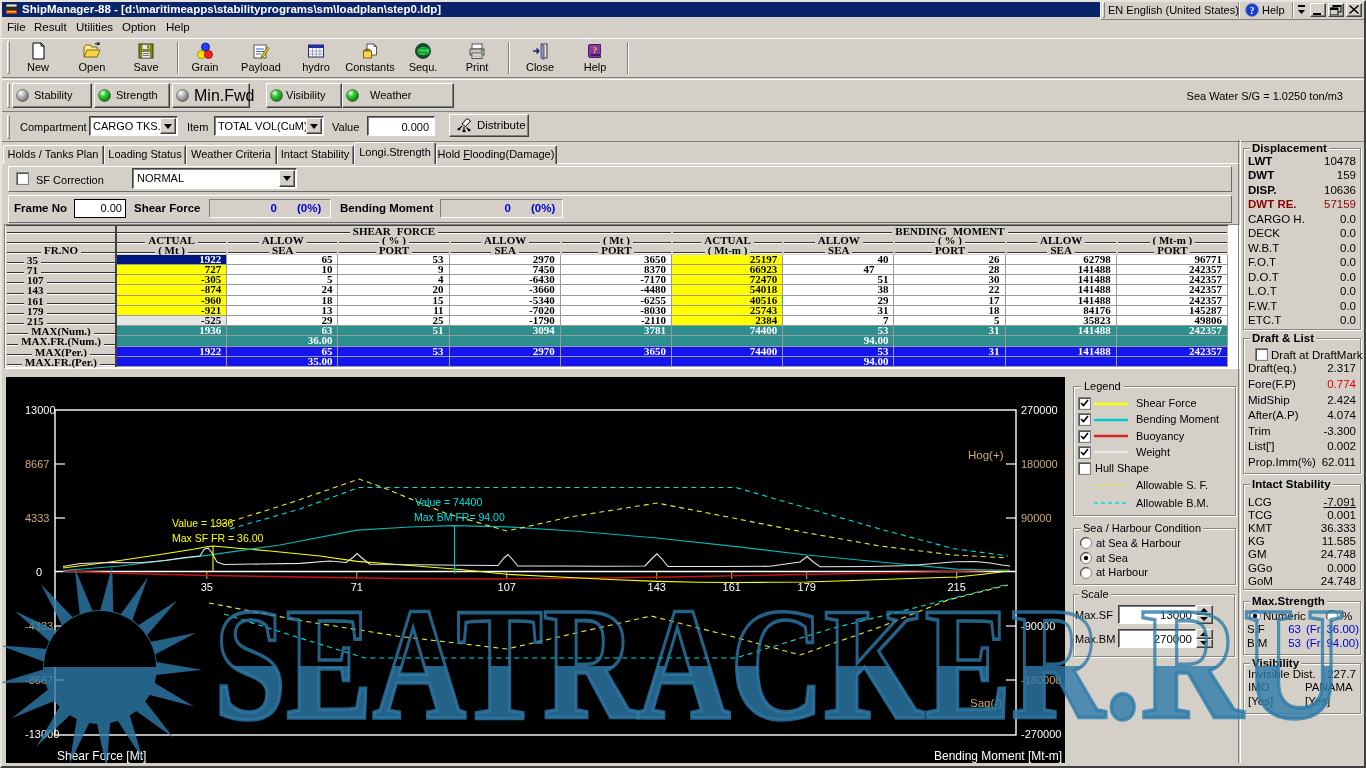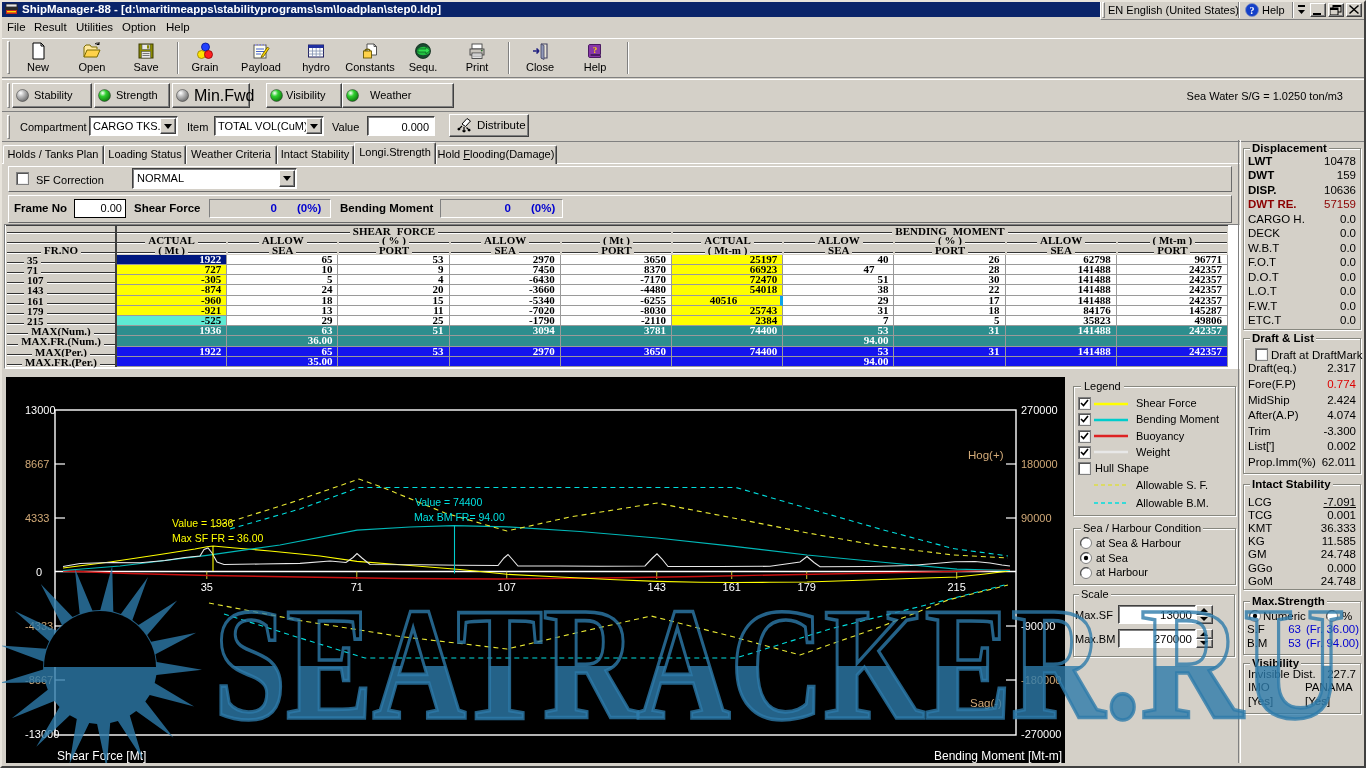--- a/index.html
+++ b/index.html
@@ -417,21 +417,21 @@
 <div class="a" style="left:1116.8000000000002px;top:285.44px;width:111.2px;height:10.18px;background:#fff;color:#000;border-right:1px solid #9a9a9a;border-bottom:1px solid #9a9a9a;font-family:'Liberation Serif';font-weight:bold;font-size:11px;line-height:9.18px;text-align:right;padding-right:5px;">242357</div>
 <div class="a" style="left:6px;top:295.62px;width:110px;height:10.18px;background:#d4d0c8;display:flex;align-items:flex-end;justify-content:flex-start;padding-left:18px;font-family:'Liberation Serif';font-weight:bold;font-size:11px;line-height:9.18px;white-space:nowrap;">
     <div style="position:absolute;left:1px;right:1px;top:7.18px;height:1px;background:#333;box-shadow:0 1px 0 #fff;"></div>
     <span style="position:relative;background:#d4d0c8;padding:0 3px;">161</span>
   </div>
 <div class="a" style="left:116.0px;top:295.62px;width:111.2px;height:10.18px;background:#ffff00;color:#000;border-right:1px solid #9a9a9a;border-bottom:1px solid #9a9a9a;font-family:'Liberation Serif';font-weight:bold;font-size:11px;line-height:9.18px;text-align:right;padding-right:5px;">-960</div>
 <div class="a" style="left:227.2px;top:295.62px;width:111.2px;height:10.18px;background:#fff;color:#000;border-right:1px solid #9a9a9a;border-bottom:1px solid #9a9a9a;font-family:'Liberation Serif';font-weight:bold;font-size:11px;line-height:9.18px;text-align:right;padding-right:5px;">18</div>
 <div class="a" style="left:338.4px;top:295.62px;width:111.2px;height:10.18px;background:#fff;color:#000;border-right:1px solid #9a9a9a;border-bottom:1px solid #9a9a9a;font-family:'Liberation Serif';font-weight:bold;font-size:11px;line-height:9.18px;text-align:right;padding-right:5px;">15</div>
 <div class="a" style="left:449.6px;top:295.62px;width:111.2px;height:10.18px;background:#fff;color:#000;border-right:1px solid #9a9a9a;border-bottom:1px solid #9a9a9a;font-family:'Liberation Serif';font-weight:bold;font-size:11px;line-height:9.18px;text-align:right;padding-right:5px;">-5340</div>
 <div class="a" style="left:560.8px;top:295.62px;width:111.2px;height:10.18px;background:#fff;color:#000;border-right:1px solid #9a9a9a;border-bottom:1px solid #9a9a9a;font-family:'Liberation Serif';font-weight:bold;font-size:11px;line-height:9.18px;text-align:right;padding-right:5px;">-6255</div>
-<div class="a" style="left:672.0px;top:295.62px;width:111.2px;height:10.18px;background:#ffff00;color:#000;border-right:3px solid #0ea5e9;border-bottom:1px solid #9a9a9a;font-family:'Liberation Serif';font-weight:bold;font-size:11px;line-height:9.18px;text-align:center;padding-right:5px;">40516</div>
+<div class="a" style="left:672.0px;top:295.62px;width:111.2px;height:10.18px;background:#ffff00;color:#000;border-right:1px solid #0ea5e9;border-bottom:1px solid #9a9a9a;font-family:'Liberation Serif';font-weight:bold;font-size:11px;line-height:9.18px;text-align:right;padding-right:5px;">40516</div>
 <div class="a" style="left:783.2px;top:295.62px;width:111.2px;height:10.18px;background:#fff;color:#000;border-right:1px solid #9a9a9a;border-bottom:1px solid #9a9a9a;font-family:'Liberation Serif';font-weight:bold;font-size:11px;line-height:9.18px;text-align:right;padding-right:5px;">29</div>
 <div class="a" style="left:894.4px;top:295.62px;width:111.2px;height:10.18px;background:#fff;color:#000;border-right:1px solid #9a9a9a;border-bottom:1px solid #9a9a9a;font-family:'Liberation Serif';font-weight:bold;font-size:11px;line-height:9.18px;text-align:right;padding-right:5px;">17</div>
 <div class="a" style="left:1005.6px;top:295.62px;width:111.2px;height:10.18px;background:#fff;color:#000;border-right:1px solid #9a9a9a;border-bottom:1px solid #9a9a9a;font-family:'Liberation Serif';font-weight:bold;font-size:11px;line-height:9.18px;text-align:right;padding-right:5px;">141488</div>
 <div class="a" style="left:1116.8000000000002px;top:295.62px;width:111.2px;height:10.18px;background:#fff;color:#000;border-right:1px solid #9a9a9a;border-bottom:1px solid #9a9a9a;font-family:'Liberation Serif';font-weight:bold;font-size:11px;line-height:9.18px;text-align:right;padding-right:5px;">242357</div>
 <div class="a" style="left:6px;top:305.8px;width:110px;height:10.18px;background:#d4d0c8;display:flex;align-items:flex-end;justify-content:flex-start;padding-left:18px;font-family:'Liberation Serif';font-weight:bold;font-size:11px;line-height:9.18px;white-space:nowrap;">
     <div style="position:absolute;left:1px;right:1px;top:7.18px;height:1px;background:#333;box-shadow:0 1px 0 #fff;"></div>
     <span style="position:relative;background:#d4d0c8;padding:0 3px;">179</span>
   </div>
 <div class="a" style="left:116.0px;top:305.8px;width:111.2px;height:10.18px;background:#ffff00;color:#000;border-right:1px solid #9a9a9a;border-bottom:1px solid #9a9a9a;font-family:'Liberation Serif';font-weight:bold;font-size:11px;line-height:9.18px;text-align:right;padding-right:5px;">-921</div>
 <div class="a" style="left:227.2px;top:305.8px;width:111.2px;height:10.18px;background:#fff;color:#000;border-right:1px solid #9a9a9a;border-bottom:1px solid #9a9a9a;font-family:'Liberation Serif';font-weight:bold;font-size:11px;line-height:9.18px;text-align:right;padding-right:5px;">13</div>
@@ -440,21 +440,21 @@
 <div class="a" style="left:560.8px;top:305.8px;width:111.2px;height:10.18px;background:#fff;color:#000;border-right:1px solid #9a9a9a;border-bottom:1px solid #9a9a9a;font-family:'Liberation Serif';font-weight:bold;font-size:11px;line-height:9.18px;text-align:right;padding-right:5px;">-8030</div>
 <div class="a" style="left:672.0px;top:305.8px;width:111.2px;height:10.18px;background:#ffff00;color:#000;border-right:1px solid #9a9a9a;border-bottom:1px solid #9a9a9a;font-family:'Liberation Serif';font-weight:bold;font-size:11px;line-height:9.18px;text-align:right;padding-right:5px;">25743</div>
 <div class="a" style="left:783.2px;top:305.8px;width:111.2px;height:10.18px;background:#fff;color:#000;border-right:1px solid #9a9a9a;border-bottom:1px solid #9a9a9a;font-family:'Liberation Serif';font-weight:bold;font-size:11px;line-height:9.18px;text-align:right;padding-right:5px;">31</div>
 <div class="a" style="left:894.4px;top:305.8px;width:111.2px;height:10.18px;background:#fff;color:#000;border-right:1px solid #9a9a9a;border-bottom:1px solid #9a9a9a;font-family:'Liberation Serif';font-weight:bold;font-size:11px;line-height:9.18px;text-align:right;padding-right:5px;">18</div>
 <div class="a" style="left:1005.6px;top:305.8px;width:111.2px;height:10.18px;background:#fff;color:#000;border-right:1px solid #9a9a9a;border-bottom:1px solid #9a9a9a;font-family:'Liberation Serif';font-weight:bold;font-size:11px;line-height:9.18px;text-align:right;padding-right:5px;">84176</div>
 <div class="a" style="left:1116.8000000000002px;top:305.8px;width:111.2px;height:10.18px;background:#fff;color:#000;border-right:1px solid #9a9a9a;border-bottom:1px solid #9a9a9a;font-family:'Liberation Serif';font-weight:bold;font-size:11px;line-height:9.18px;text-align:right;padding-right:5px;">145287</div>
 <div class="a" style="left:6px;top:315.98px;width:110px;height:10.18px;background:#d4d0c8;display:flex;align-items:flex-end;justify-content:flex-start;padding-left:18px;font-family:'Liberation Serif';font-weight:bold;font-size:11px;line-height:9.18px;white-space:nowrap;">
     <div style="position:absolute;left:1px;right:1px;top:7.18px;height:1px;background:#333;box-shadow:0 1px 0 #fff;"></div>
     <span style="position:relative;background:#d4d0c8;padding:0 3px;">215</span>
   </div>
-<div class="a" style="left:116.0px;top:315.98px;width:111.2px;height:10.18px;background:#5eead4;color:#000;border-right:1px solid #9a9a9a;border-bottom:1px solid #9a9a9a;font-family:'Liberation Serif';font-weight:bold;font-size:11px;line-height:9.18px;text-align:right;padding-right:5px;">-525</div>
+<div class="a" style="left:116.0px;top:315.98px;width:111.2px;height:10.18px;background:#e5e5e5;color:#000;border-right:1px solid #9a9a9a;border-bottom:1px solid #9a9a9a;font-family:'Liberation Serif';font-weight:bold;font-size:11px;line-height:9.18px;text-align:right;padding-right:5px;">-525</div>
 <div class="a" style="left:227.2px;top:315.98px;width:111.2px;height:10.18px;background:#fff;color:#000;border-right:1px solid #9a9a9a;border-bottom:1px solid #9a9a9a;font-family:'Liberation Serif';font-weight:bold;font-size:11px;line-height:9.18px;text-align:right;padding-right:5px;">29</div>
 <div class="a" style="left:338.4px;top:315.98px;width:111.2px;height:10.18px;background:#fff;color:#000;border-right:1px solid #9a9a9a;border-bottom:1px solid #9a9a9a;font-family:'Liberation Serif';font-weight:bold;font-size:11px;line-height:9.18px;text-align:right;padding-right:5px;">25</div>
 <div class="a" style="left:449.6px;top:315.98px;width:111.2px;height:10.18px;background:#fff;color:#000;border-right:1px solid #9a9a9a;border-bottom:1px solid #9a9a9a;font-family:'Liberation Serif';font-weight:bold;font-size:11px;line-height:9.18px;text-align:right;padding-right:5px;">-1790</div>
 <div class="a" style="left:560.8px;top:315.98px;width:111.2px;height:10.18px;background:#fff;color:#000;border-right:1px solid #9a9a9a;border-bottom:1px solid #9a9a9a;font-family:'Liberation Serif';font-weight:bold;font-size:11px;line-height:9.18px;text-align:right;padding-right:5px;">-2110</div>
 <div class="a" style="left:672.0px;top:315.98px;width:111.2px;height:10.18px;background:#ffff00;color:#000;border-right:1px solid #9a9a9a;border-bottom:1px solid #9a9a9a;font-family:'Liberation Serif';font-weight:bold;font-size:11px;line-height:9.18px;text-align:right;padding-right:5px;">2384</div>
 <div class="a" style="left:783.2px;top:315.98px;width:111.2px;height:10.18px;background:#fff;color:#000;border-right:1px solid #9a9a9a;border-bottom:1px solid #9a9a9a;font-family:'Liberation Serif';font-weight:bold;font-size:11px;line-height:9.18px;text-align:right;padding-right:5px;">7</div>
 <div class="a" style="left:894.4px;top:315.98px;width:111.2px;height:10.18px;background:#fff;color:#000;border-right:1px solid #9a9a9a;border-bottom:1px solid #9a9a9a;font-family:'Liberation Serif';font-weight:bold;font-size:11px;line-height:9.18px;text-align:right;padding-right:5px;">5</div>
 <div class="a" style="left:1005.6px;top:315.98px;width:111.2px;height:10.18px;background:#fff;color:#000;border-right:1px solid #9a9a9a;border-bottom:1px solid #9a9a9a;font-family:'Liberation Serif';font-weight:bold;font-size:11px;line-height:9.18px;text-align:right;padding-right:5px;">35823</div>
 <div class="a" style="left:1116.8000000000002px;top:315.98px;width:111.2px;height:10.18px;background:#fff;color:#000;border-right:1px solid #9a9a9a;border-bottom:1px solid #9a9a9a;font-family:'Liberation Serif';font-weight:bold;font-size:11px;line-height:9.18px;text-align:right;padding-right:5px;">49806</div>
 <div class="a" style="left:6px;top:326.15999999999997px;width:110px;height:10.18px;background:#d4d0c8;display:flex;align-items:flex-end;justify-content:center;font-family:'Liberation Serif';font-weight:bold;font-size:11px;line-height:9.18px;white-space:nowrap;">

